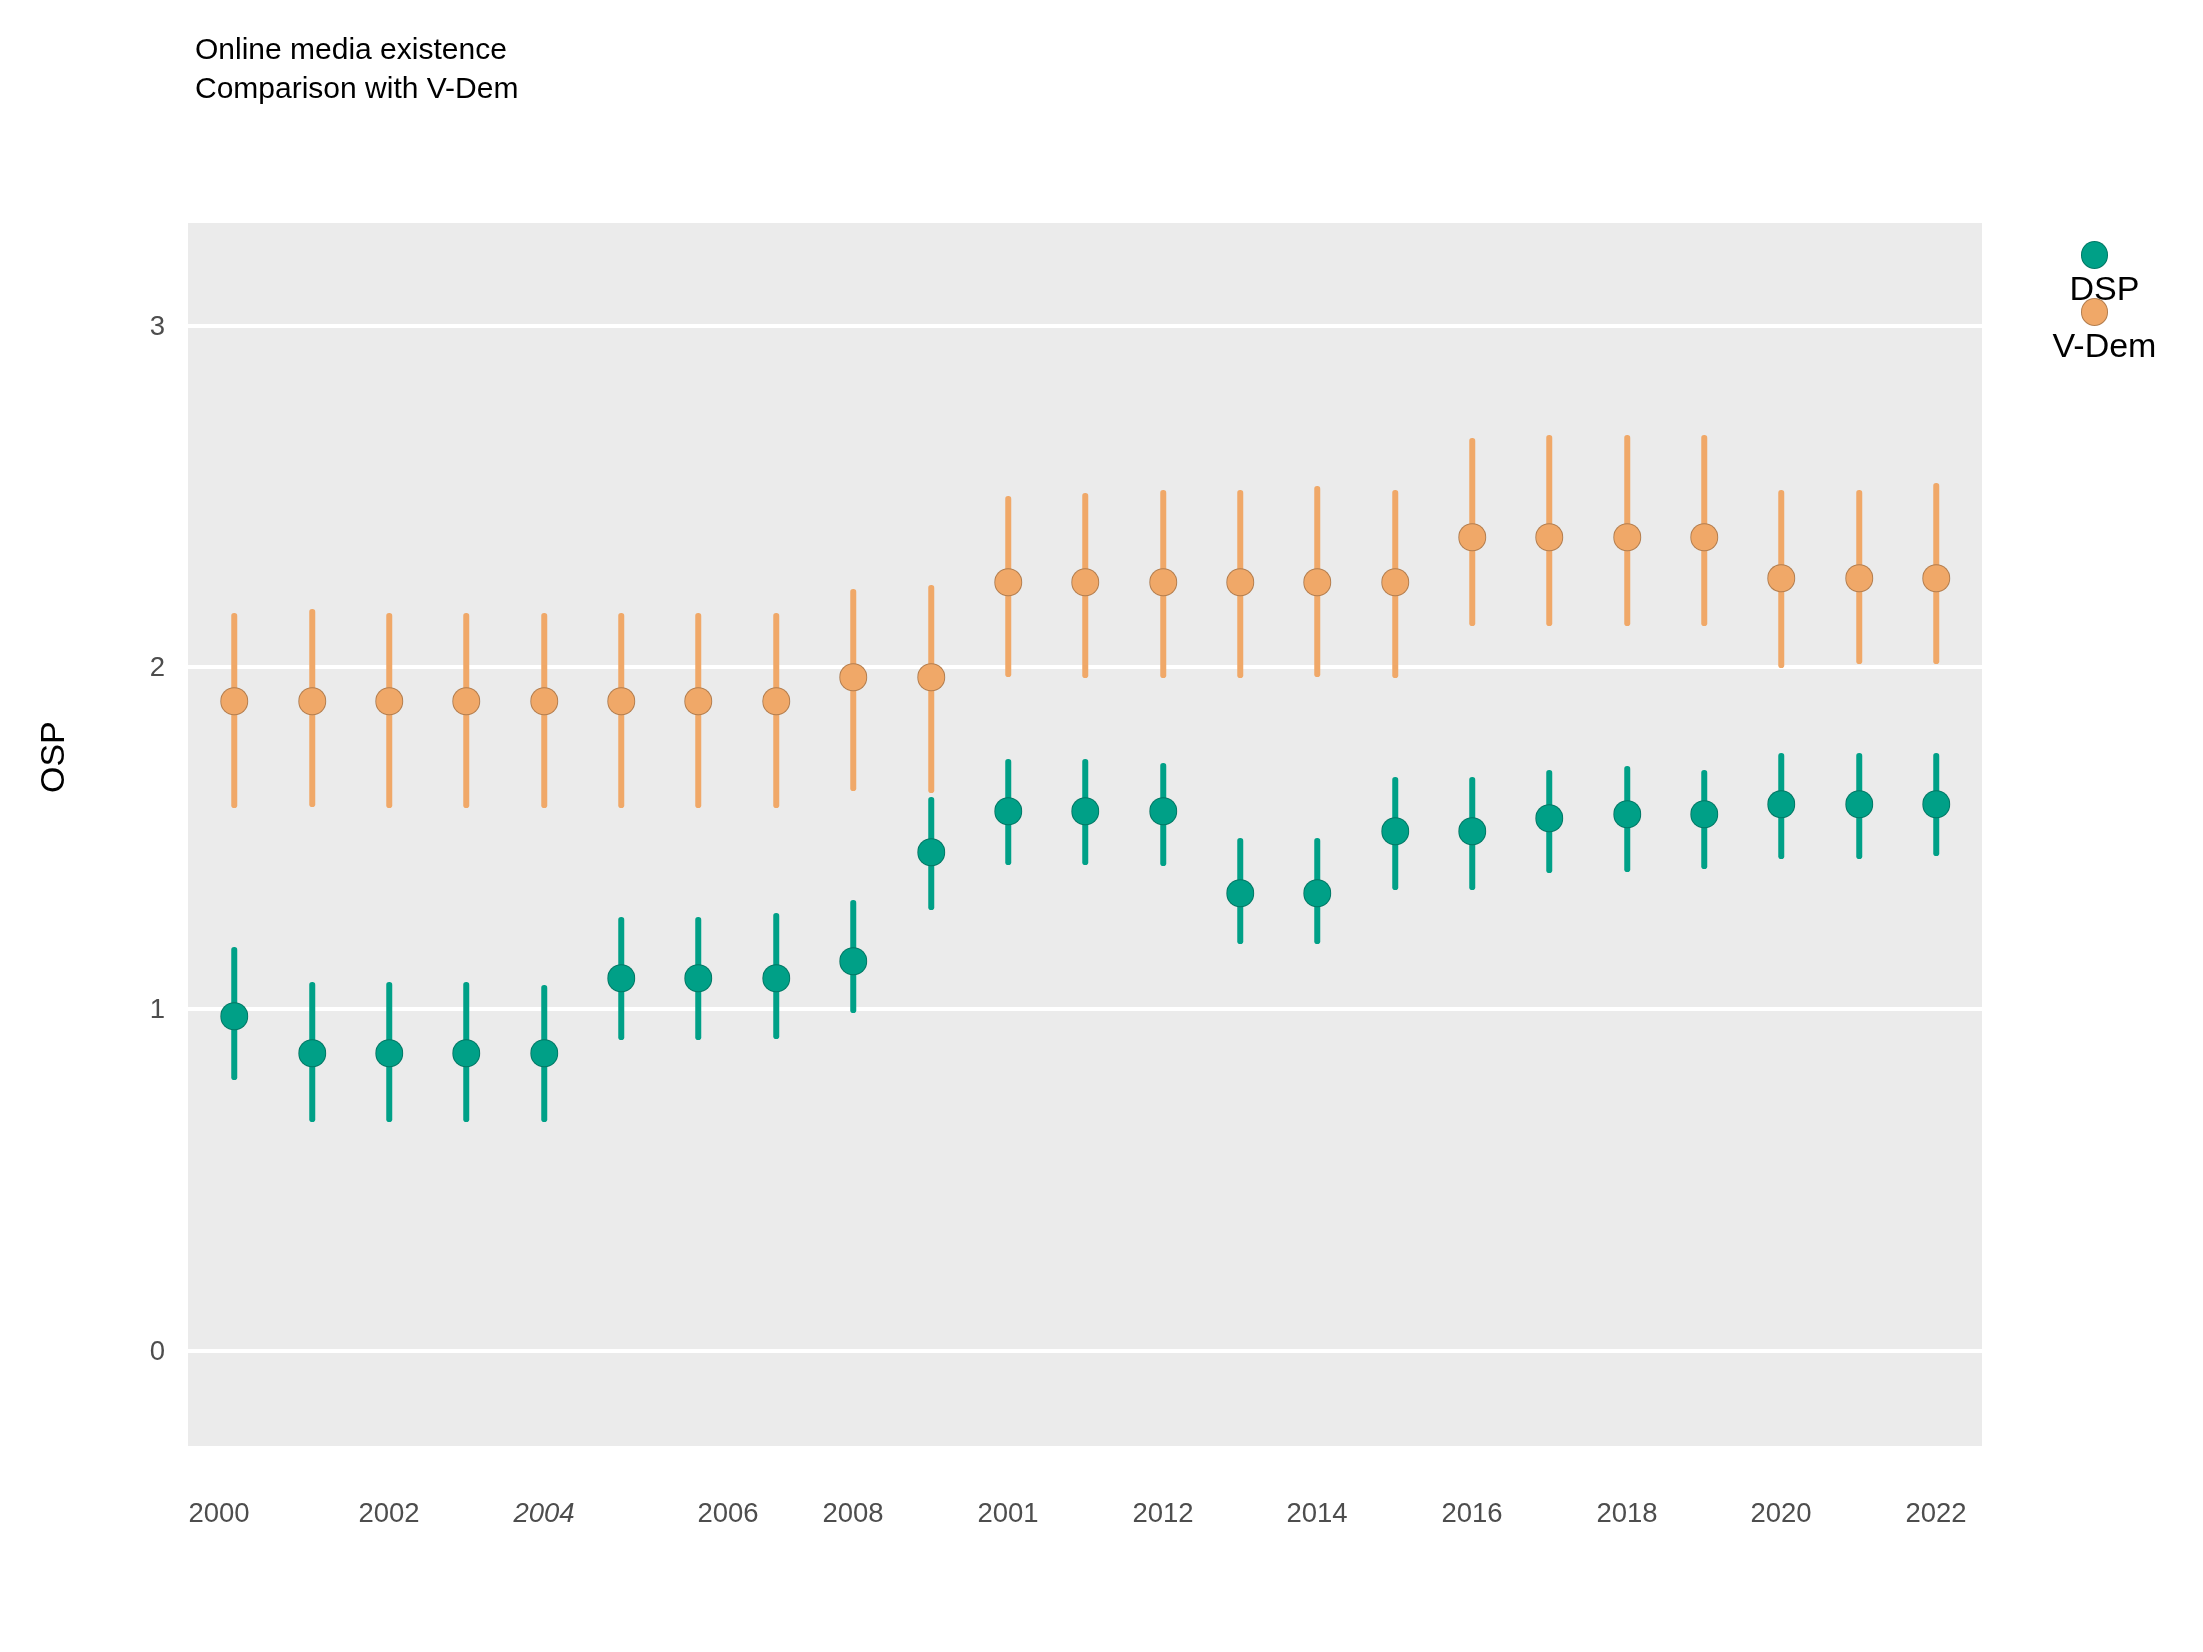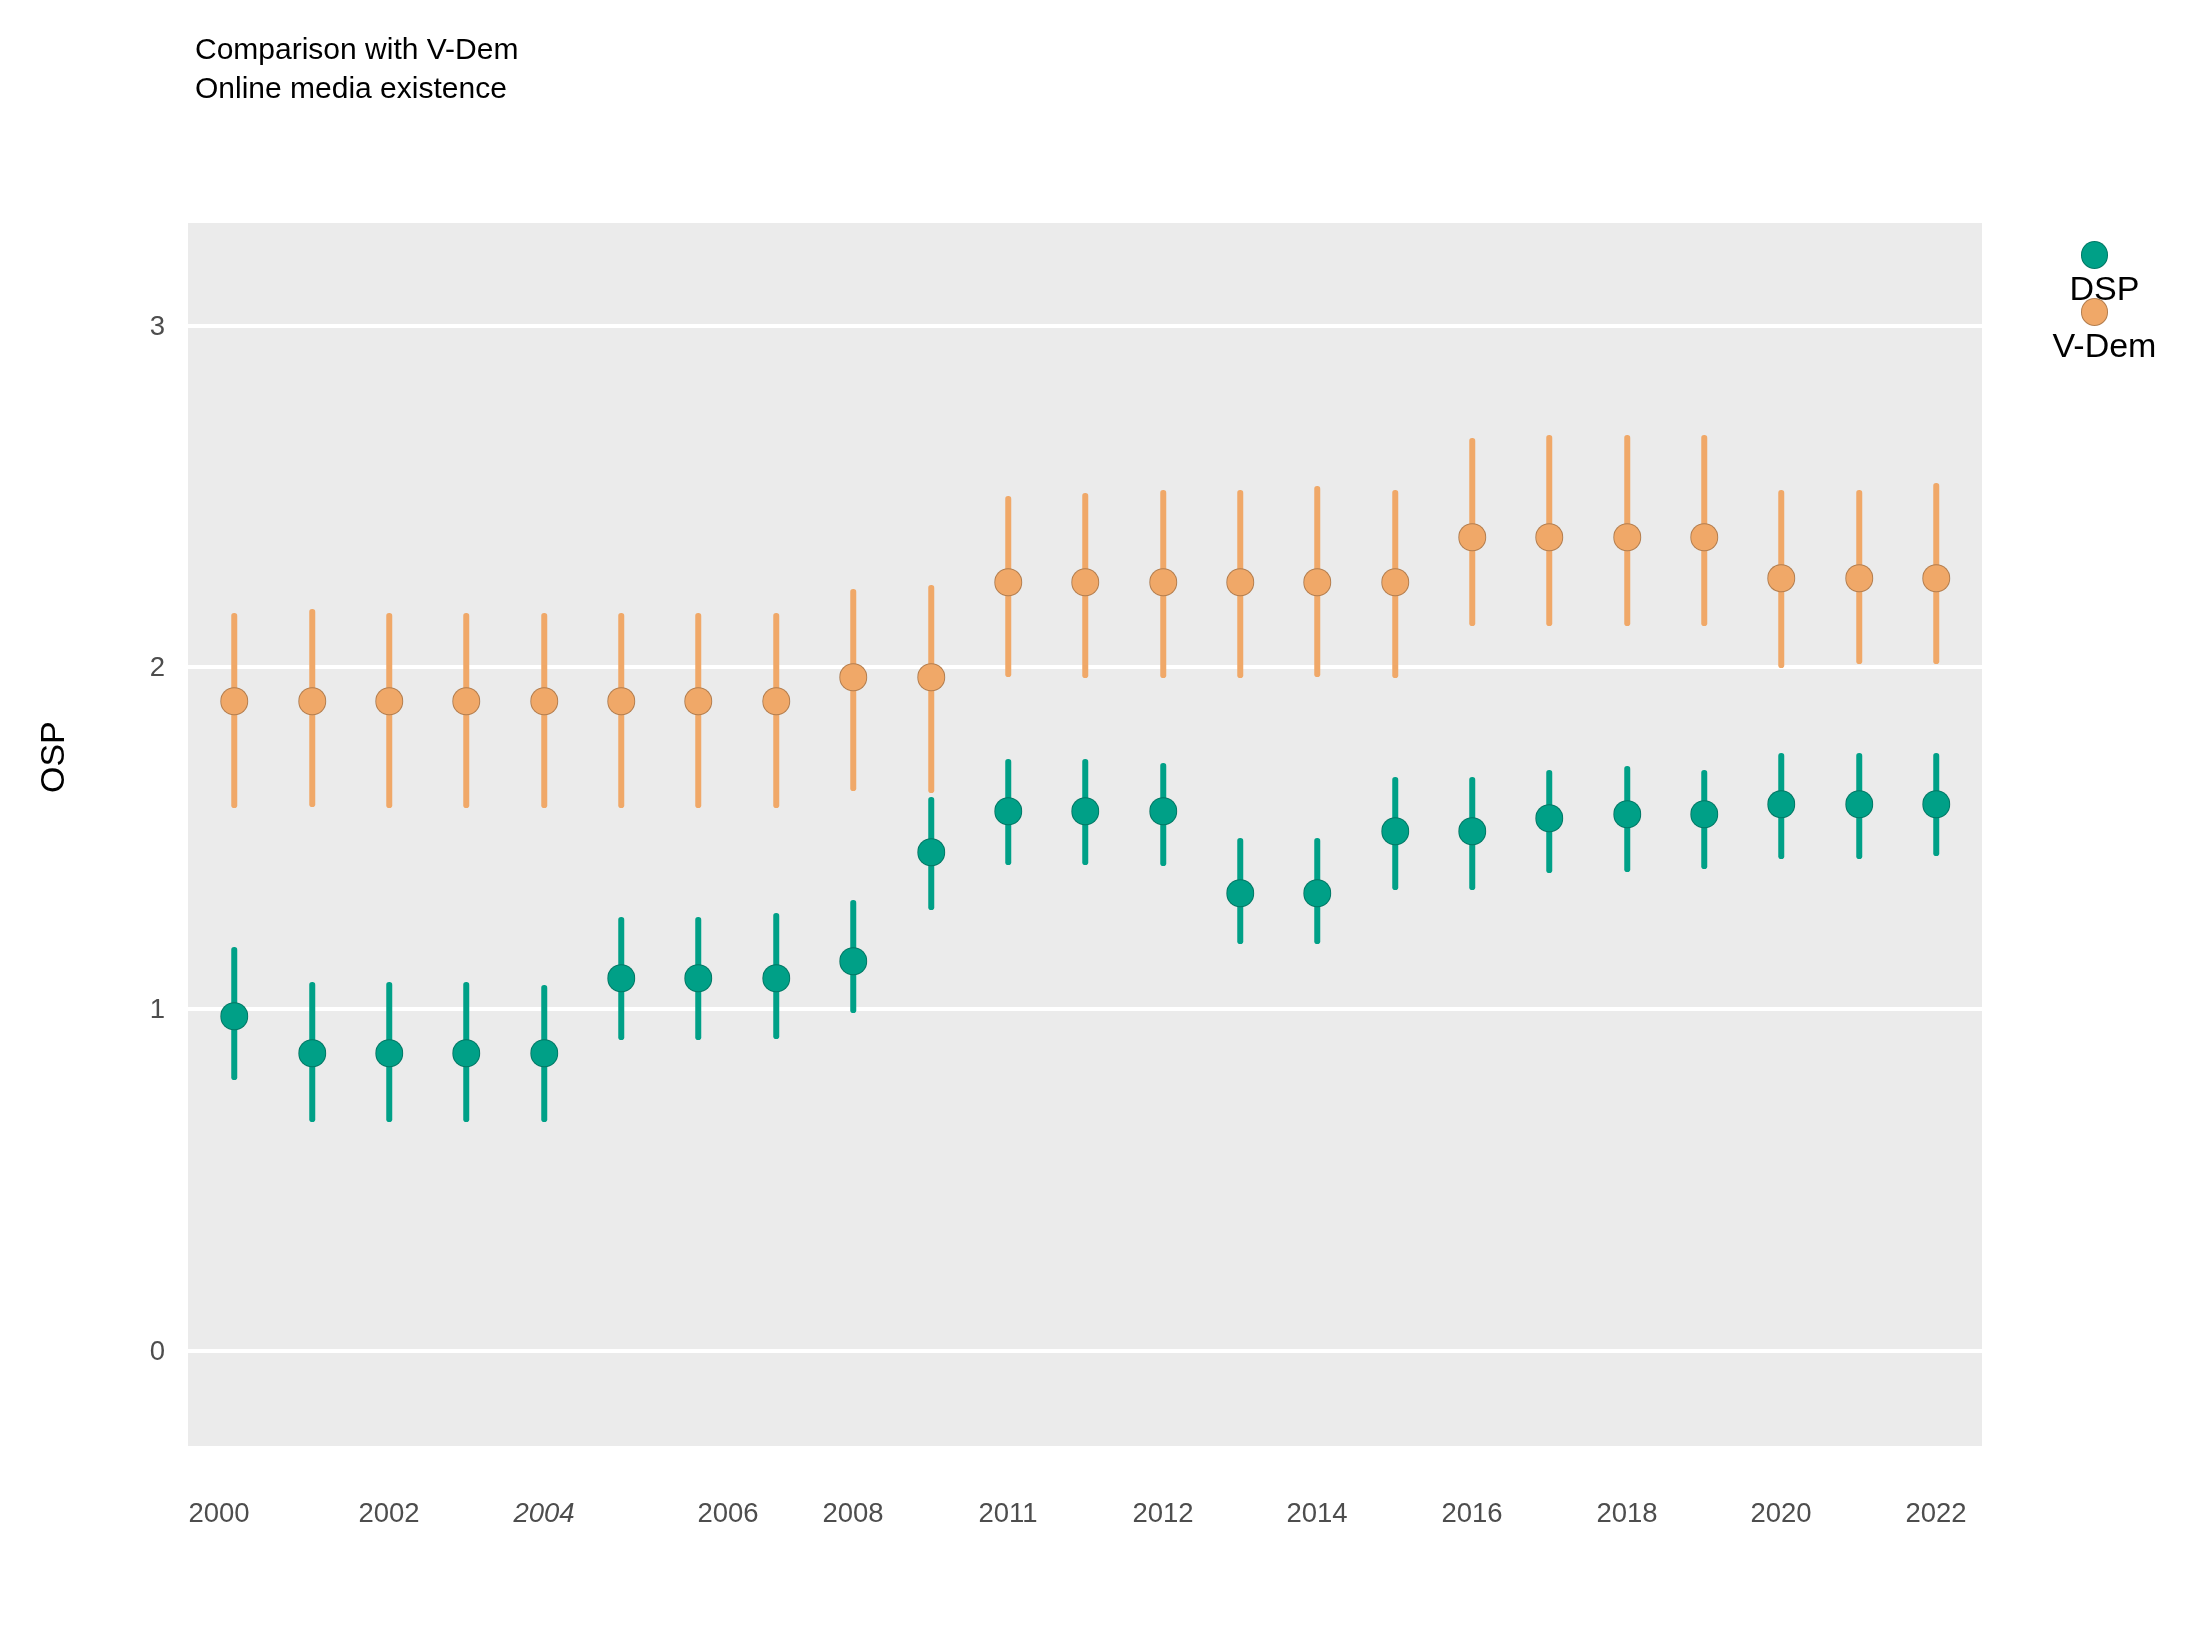--- a/index.html
+++ b/index.html
@@ -138,22 +138,22 @@
     margin-left: 20px;
     white-space: nowrap;
   }
 </style>
 </head>
 <body>
 
 <div class="page">
 
   <div class="title-block">
+    <div class="chart-subtitle">Online media existence</div>
     <div class="chart-subtitle">Comparison with V-Dem</div>
-    <div class="chart-subtitle">Online media existence</div>
   </div>
 
   <div class="y-axis-title">OSP</div>
 
   <div class="panel" id="panel">
       <div class="gridline-major" style="top: 1126px;"></div>
       <div class="gridline-major" style="top: 784px;"></div>
       <div class="gridline-major" style="top: 442px;"></div>
       <div class="gridline-major" style="top: 101px;"></div>
       <div class="interval-line" style="left: 46px; top: 390px; height: 195px; background: rgb(240, 168, 104);"></div>
@@ -256,21 +256,21 @@
       <div class="y-tick-label" style="top: 444px;">2</div>
       <div class="y-tick-label" style="top: 103px;">3</div>
     </div>
 
   <div class="x-ticks" id="x-ticks">
       <div class="x-tick-label" style="left: 31px;">2000</div>
       <div class="x-tick-label" style="left: 201px;">2002</div>
       <div class="x-tick-label" style="left: 356px; font-style: italic;">2004</div>
       <div class="x-tick-label" style="left: 540px;">2006</div>
       <div class="x-tick-label" style="left: 665px;">2008</div>
-      <div class="x-tick-label" style="left: 820px;">2011</div>
+      <div class="x-tick-label" style="left: 820px;">2001</div>
       <div class="x-tick-label" style="left: 975px;">2012</div>
       <div class="x-tick-label" style="left: 1129px;">2014</div>
       <div class="x-tick-label" style="left: 1284px;">2016</div>
       <div class="x-tick-label" style="left: 1439px;">2018</div>
       <div class="x-tick-label" style="left: 1593px; text-align: center;">2020</div>
       <div class="x-tick-label" style="left: 1748px;">2022</div>
     </div>
 
   <div class="legend" id="legend">
       <div class="legend-row">

